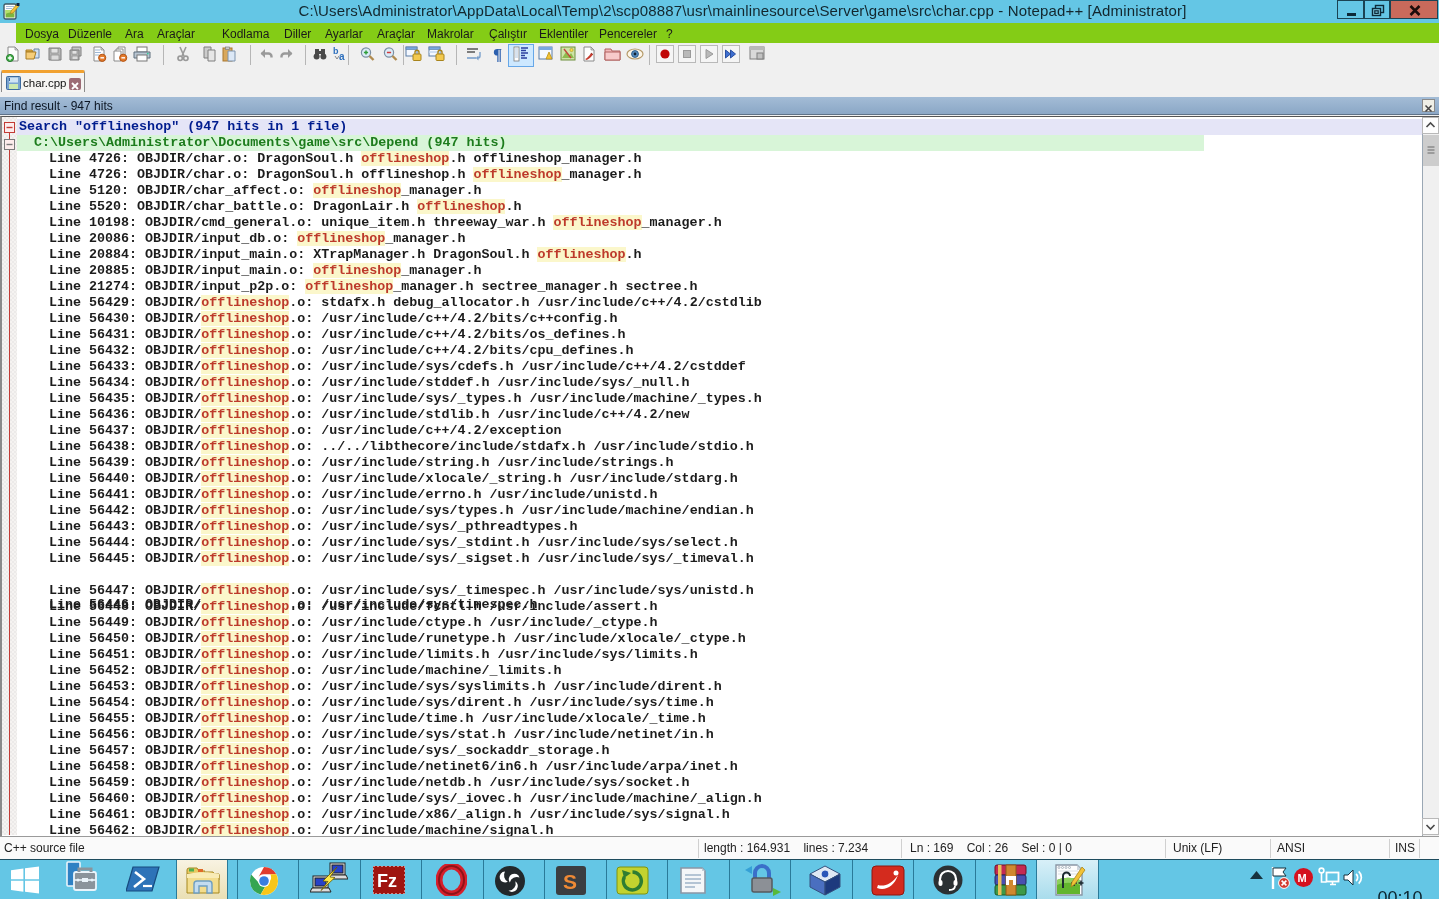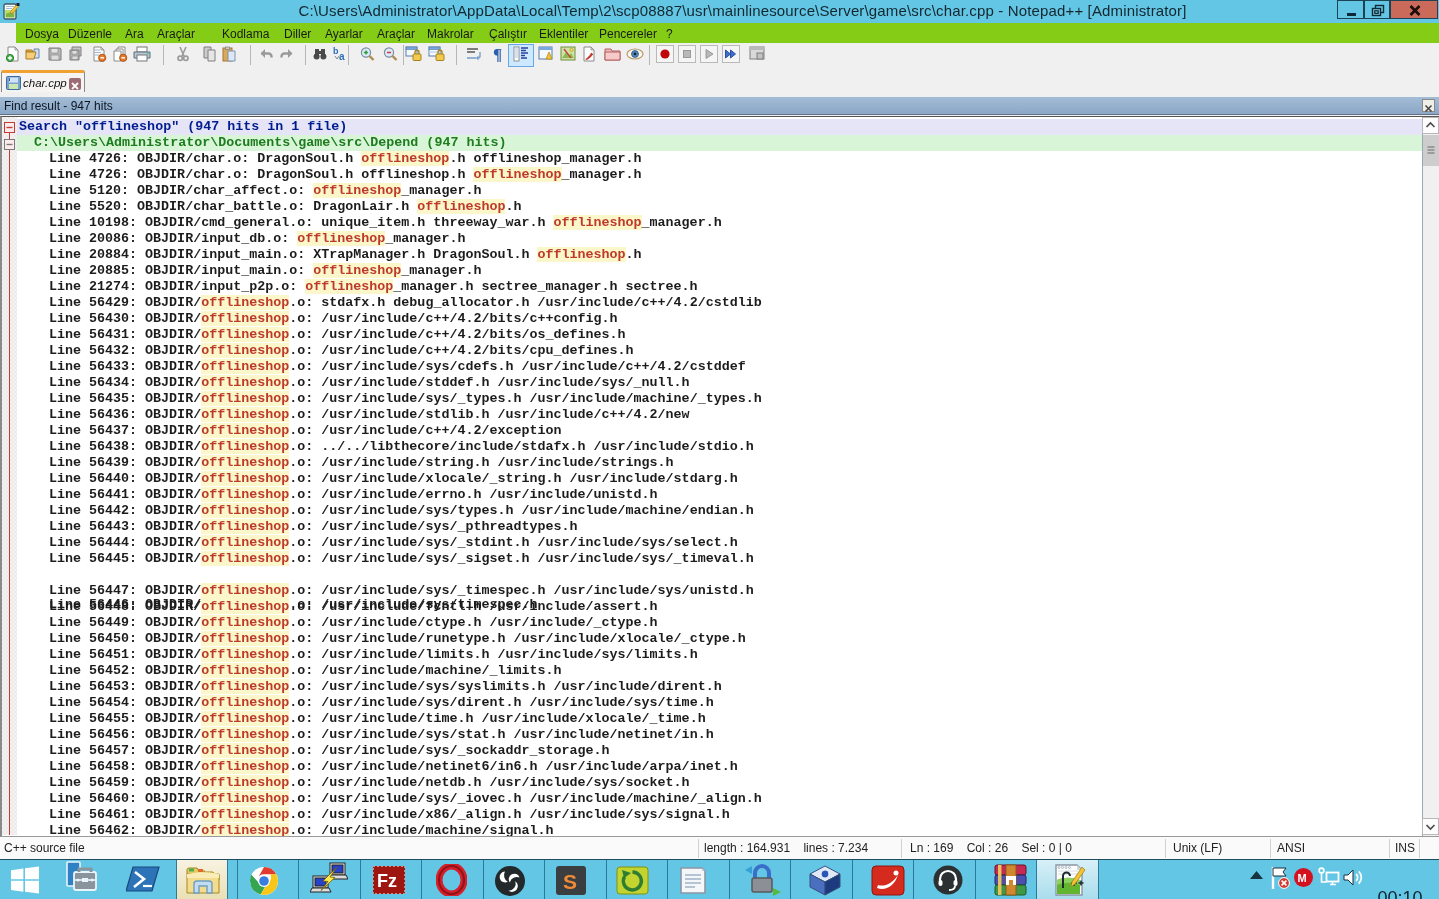--- a/index.html
+++ b/index.html
@@ -13,32 +13,32 @@
 #menu { position:absolute; left:16px; top:23px; width:100%; height:20px; background:#84cc16; }
 .mi { position:absolute; top:4px; font-size:12px; color:#1a1a1a; }
 #menux { position:absolute; top:4px; left:1424px; font-size:12.5px; color:#3a3a3a; }
 
 #toolbar { position:absolute; left:0; top:43px; width:100%; height:26px; background:#f0f0f0; }
 .ti { position:absolute; }
 .tsep { position:absolute; top:45px; width:1px; height:20px; background:#b6b6b6; }
 .selbox { position:absolute; left:508px; top:44px; width:26px; height:23px; background:#cde8ff; border:1px solid #66a7e8; }
 
 #tabbar { position:absolute; left:0; top:69px; width:100%; height:23px; background:#f0f0f0; }
-#tab { position:absolute; left:1px; top:1px; width:84px; height:22px; background:#f5f4f2; border:1px solid #8a8a8a; border-bottom:none; border-top:3px solid #f1a12f; border-radius:2px 2px 0 0;font-style:italic; }
+#tab { position:absolute; left:1px; top:1px; width:84px; height:22px; background:#f5f4f2; border:1px solid #8a8a8a; border-bottom:none; border-top:3px solid #f1a12f; border-radius:2px 2px 0 0; }
 #tab .txt { position:absolute; left:21px; top:4px; font-size:11.5px; color:#111; }
 #tabclose { position:absolute; left:67px; top:5px; width:12px; height:12px; background:#9c6b75; border-radius:2px; }
 
 #fr-cap { position:absolute; left:0; top:97px; width:100%; height:18px; background:linear-gradient(#a3bcd6,#8ba7c6); border-bottom:1px solid #5f7288; }
 #fr-cap .txt { position:absolute; left:4px; top:2px; font-size:12px; color:#0c1624; }
 #fr-close { position:absolute; left:1422px; top:99px; width:13px; height:13px; background:#efefe7; border:1px solid #8a8a8a; }
 
 #panel { position:absolute; left:0; top:116px; width:1439px; height:720px; background:#fff; border-top:1px solid #555; border-left:2px solid #8a8a8a; }
 #foldcol { position:absolute; left:2px; top:117px; width:15px; height:718px; background:#f5f3f1;
   background-image:repeating-conic-gradient(#eceae9 0% 25%,transparent 0% 50%); background-size:4px 4px; }
-.rw { position:absolute; left:17px; width:1405px; height:16px; font-family:"Liberation Mono",monospace; font-size:13.35px; font-weight:bold; line-height:16px; white-space:pre; color:#1c1c1c; }
+.rw { position:absolute; left:17px; width:1187px; height:16px; font-family:"Liberation Mono",monospace; font-size:13.35px; font-weight:bold; line-height:16px; white-space:pre; color:#1c1c1c; }
 .rw.hdr { background:#e5e5f7; color:#001c8e; width:1405px; }
 .rw.fil { background:#d8f5d8; color:#1d7c1d; }
 .pad1 { display:inline-block; width:2px; }
 .pad2 { display:inline-block; width:17px; }
 .pad3 { display:inline-block; width:32px; }
 .m { background:#fbf7cb; color:#bd392a; }
 
 .fbox { position:absolute; width:11px; height:11px; background:#fdecec; z-index:3 }
 .fbox svg { display:block; }
 

